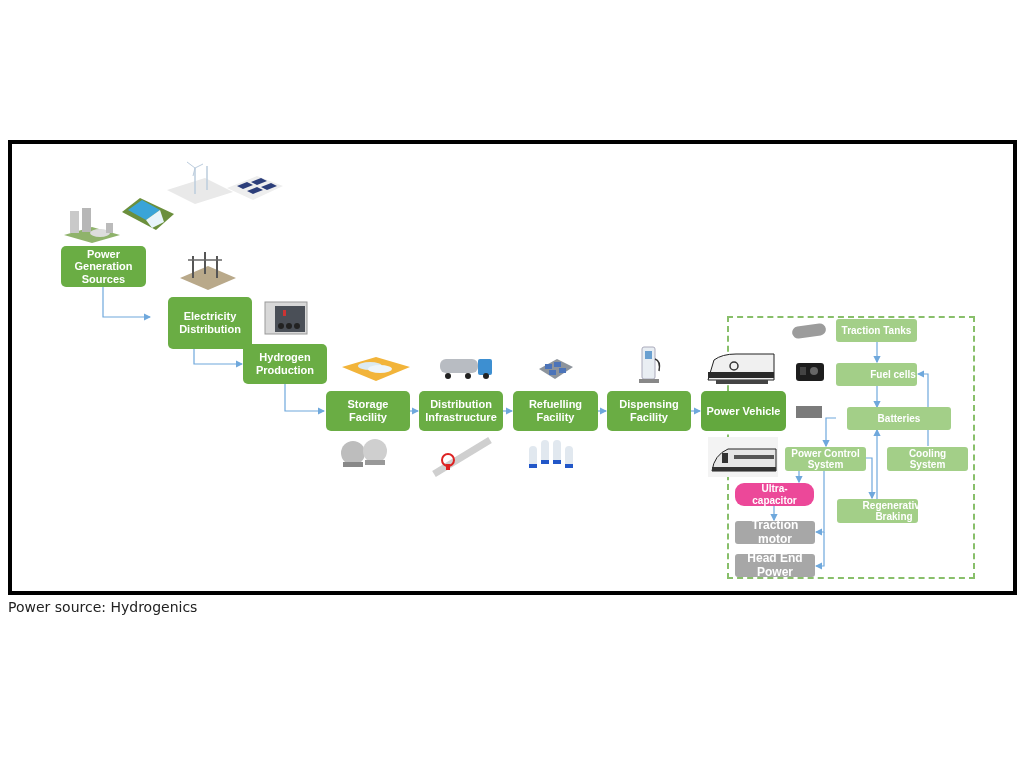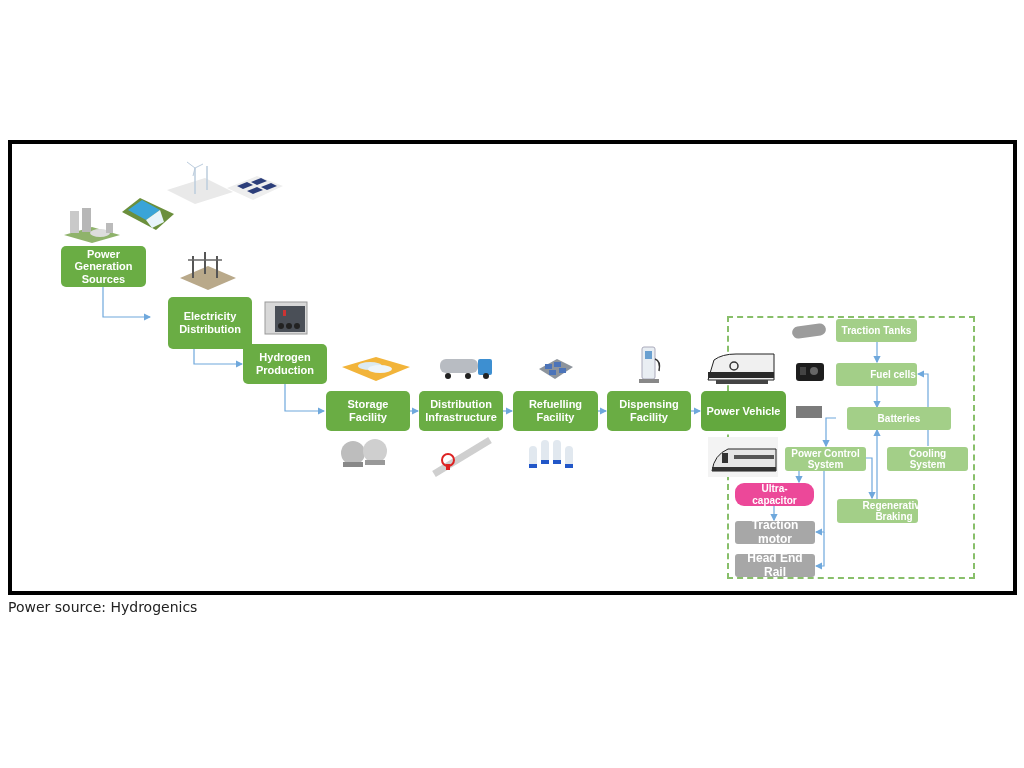--- a/index.html
+++ b/index.html
@@ -94,21 +94,21 @@
 System</div>
 <div class="node sub" style="left:887px;top:447px;width:81px;height:24px;">Cooling
 System</div>
 <div class="node dark" style="left:735px;top:483px;width:79px;height:23px;">Ultra-
 capacitor</div>
 <div class="node sub" style="left:837px;top:499px;width:81px;height:24px;padding-left:33px;">Regenerative
 Braking</div>
 <div class="node grey" style="left:735px;top:521px;width:80px;height:23px;">Traction
 motor</div>
 <div class="node grey" style="left:735px;top:554px;width:80px;height:23px;">Head End
-Rail</div>
+Power</div>
 
 <svg class="icon" style="left:62px;top:205px" width="60" height="38" viewBox="0 0 60 38">
   <polygon points="2,30 30,22 58,30 30,38" fill="#8fb36b"></polygon>
   <rect x="8" y="6" width="9" height="22" fill="#c9c9c9"></rect>
     <rect x="20" y="3" width="9" height="24" fill="#b7b7b7"></rect>
   <ellipse cx="38" cy="28" rx="10" ry="4" fill="#ddd"></ellipse>
     <rect x="44" y="18" width="7" height="10" fill="#bbb"></rect>
 </svg>
 <svg class="icon" style="left:120px;top:192px" width="56" height="40" viewBox="0 0 56 40">
   <polygon points="2,20 20,6 54,22 36,38" fill="#6b8f3c"></polygon>

